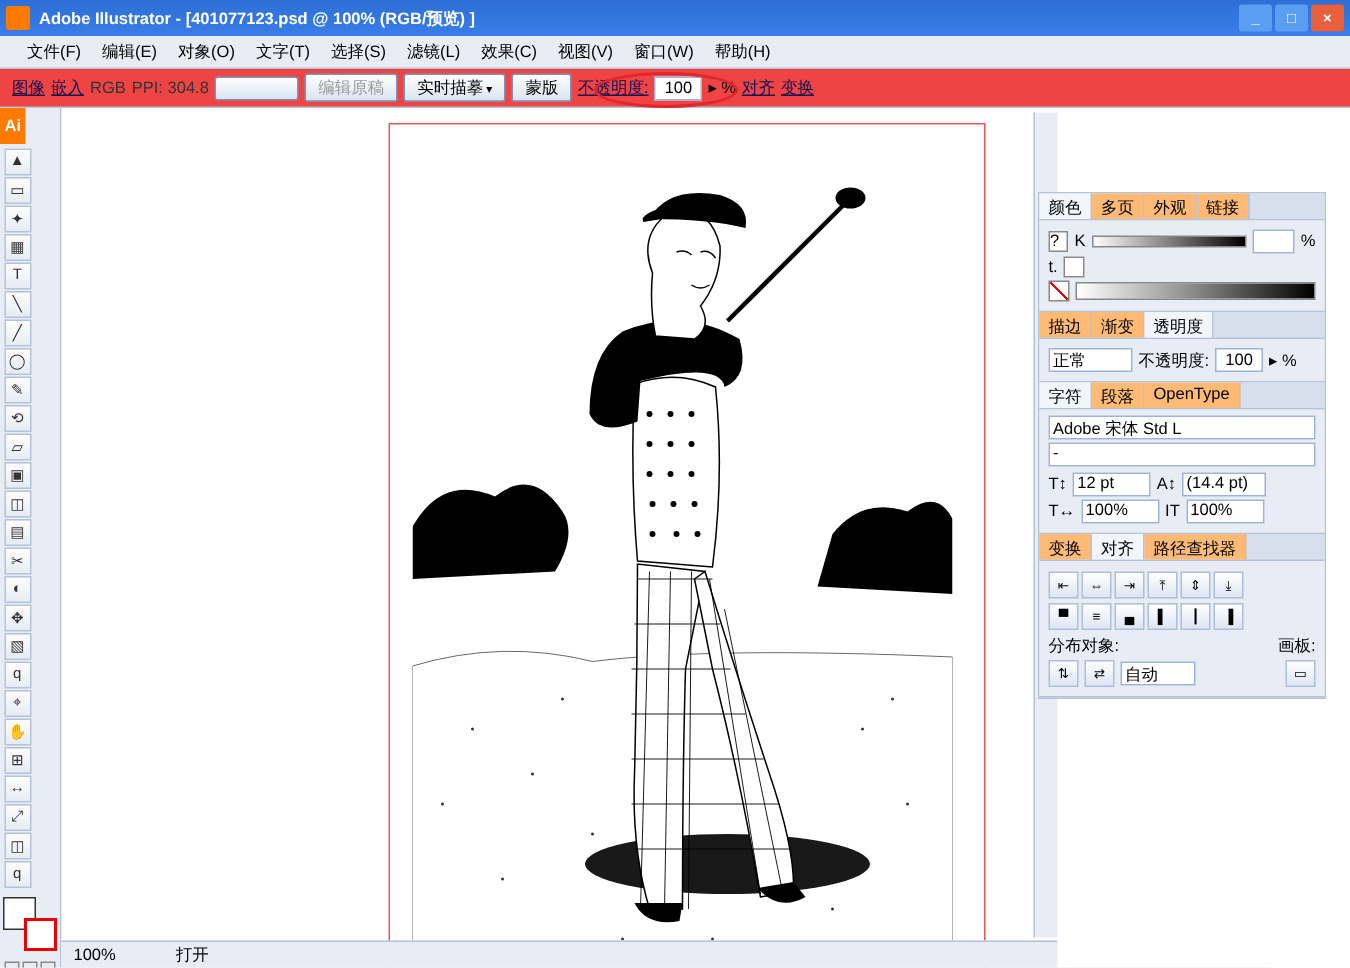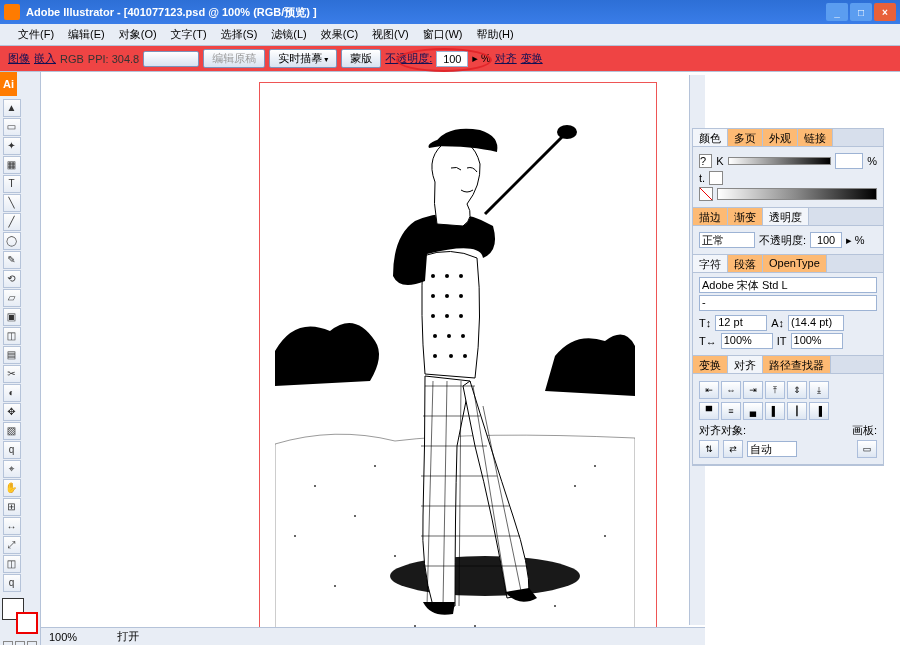--- a/index.html
+++ b/index.html
@@ -317,21 +317,21 @@
       </div>
       <div class="alignrow">
         <div class="iconbtn">▀</div>
         <div class="iconbtn">≡</div>
         <div class="iconbtn">▄</div>
         <div class="iconbtn">▌</div>
         <div class="iconbtn">┃</div>
         <div class="iconbtn">▐</div>
       </div>
       <div class="row">
-        <span>对齐对象:</span>
+        <span>分布对象:</span>
         <span style="margin-left:auto">画板:</span>
       </div>
       <div class="row">
         <div class="iconbtn">⇅</div>
         <div class="iconbtn">⇄</div>
         <div class="sel" style="width:50px">自动</div>
         <div class="iconbtn" style="margin-left:auto">▭</div>
       </div>
     </div>
   </div>

